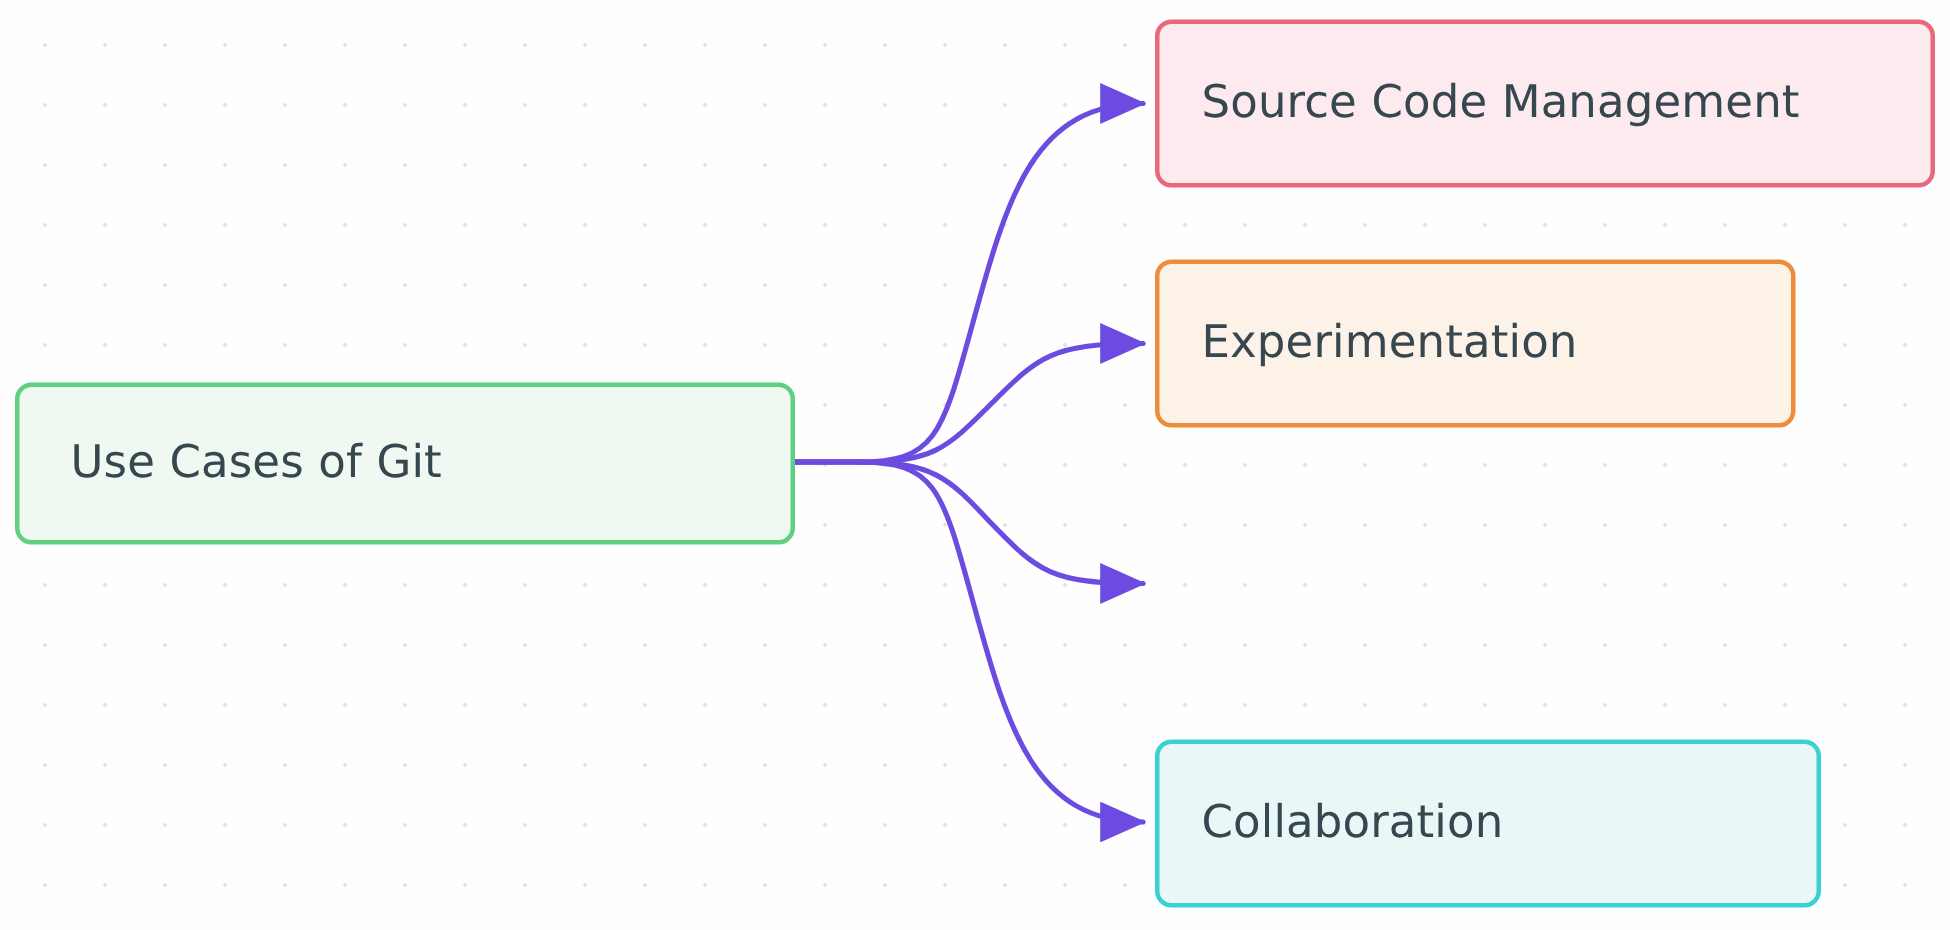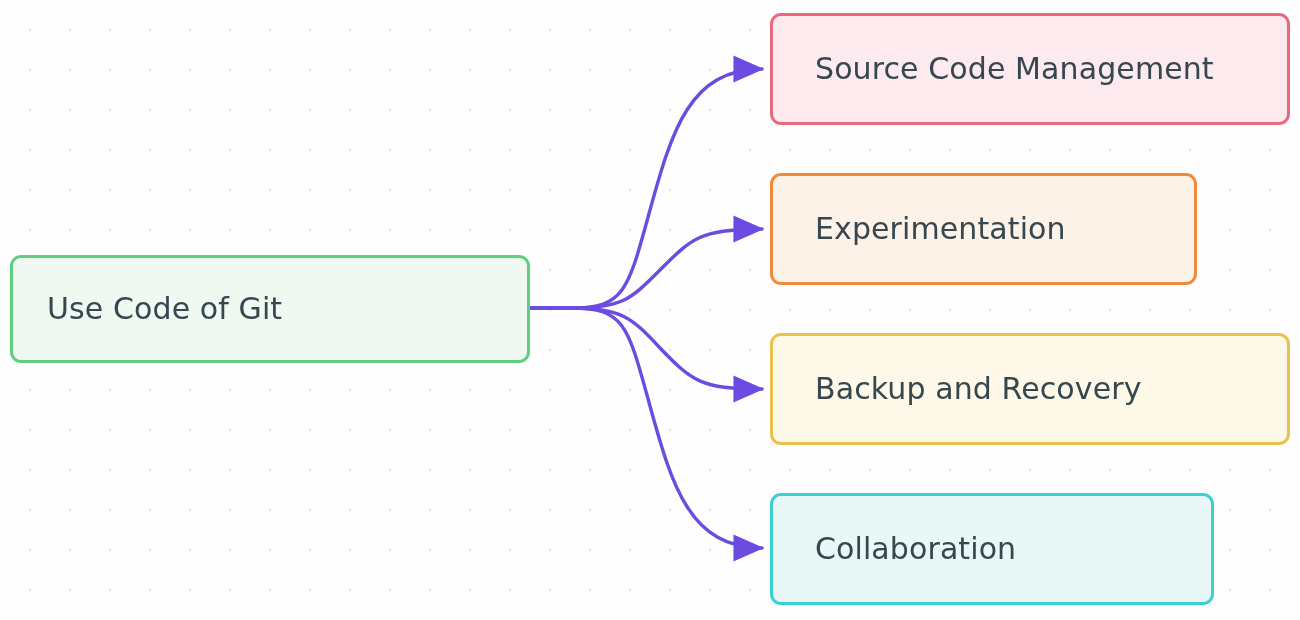--- a/index.html
+++ b/index.html
@@ -34,21 +34,21 @@
     align-items: center;
     border-style: solid;
     border-radius: 11px;
   }
   .node-label {
     font-size: 30px;
     line-height: 1.15;
     letter-spacing: 0.1px;
     color: #37474f;
     white-space: nowrap;
-    padding-left: 42px;
+    padding-left: 28px;
   }
   .node.root .node-label { padding-left: 34px; }
 </style>
 </head>
 <body>
 
 <div id="canvas" style="width: 1300px; height: 620px; background-color: rgb(254, 254, 254); background-image: radial-gradient(circle, rgb(228, 228, 232) 1.1px, transparent 1.2px); background-size: 40px 40px;">
 
   <svg id="edge-layer" viewBox="0 0 1300 620" xmlns="http://www.w3.org/2000/svg">
     <defs>
@@ -58,32 +58,29 @@
     </defs>
     <g id="edge-paths">
         <path d="M 530 308 L 572 308 C 625 308 628 290 650 210 C 672 130 690 69 762 69" fill="none" stroke="#6c4ce0" stroke-width="3.4" stroke-linecap="round" marker-end="url(#arrowhead)"></path>
         <path d="M 530 308 L 572 308 C 622 308 630 300 660 270 C 692 238 700 229 762 229" fill="none" stroke="#6c4ce0" stroke-width="3.4" stroke-linecap="round" marker-end="url(#arrowhead)"></path>
         <path d="M 530 308 L 572 308 C 622 308 632 318 660 348 C 692 381 700 389 762 389" fill="none" stroke="#6c4ce0" stroke-width="3.4" stroke-linecap="round" marker-end="url(#arrowhead)"></path>
         <path d="M 530 308 L 572 308 C 625 308 628 326 650 406 C 672 486 690 548 762 548" fill="none" stroke="#6c4ce0" stroke-width="3.4" stroke-linecap="round" marker-end="url(#arrowhead)"></path>
       </g>
   </svg>
 
   <div class="node root" id="node-root" style="left: 10px; top: 255px; width: 520px; height: 108px; border-width: 3px; border-color: rgb(95, 207, 128); background: rgb(239, 249, 241);">
-    <span class="node-label" style="color: rgb(55, 71, 79);">Use Code of Git</span>
+    <span class="node-label" style="color: rgb(55, 71, 79);">Use Cases of Git</span>
   </div>
 
   <div class="node branch" id="node-branch-0" style="left: 770px; top: 13px; width: 520px; height: 112px; border-width: 3px; border-color: rgb(232, 105, 125); background: rgb(252, 234, 238);">
     <span class="node-label" style="color: rgb(55, 71, 79);">Source Code Management</span>
   </div>
 
   <div class="node branch" id="node-branch-1" style="left: 770px; top: 173px; width: 427px; height: 112px; border-width: 3px; border-color: rgb(239, 140, 60); background: rgb(253, 242, 231);">
     <span class="node-label" style="color: rgb(55, 71, 79);">Experimentation</span>
   </div>
 
-  <div class="node branch" id="node-branch-2" style="left: 770px; top: 333px; width: 520px; height: 112px; border-width: 3px; border-color: rgb(232, 194, 76); background: rgb(253, 248, 231);">
-    <span class="node-label" style="color: rgb(55, 71, 79);">Backup and Recovery</span>
-  </div>
 
   <div class="node branch" id="node-branch-3" style="left: 770px; top: 493px; width: 444px; height: 112px; border-width: 3px; border-color: rgb(58, 209, 209); background: rgb(233, 248, 247);">
     <span class="node-label" style="color: rgb(55, 71, 79);">Collaboration</span>
   </div>
 
 </div>
 
 </body></html>

